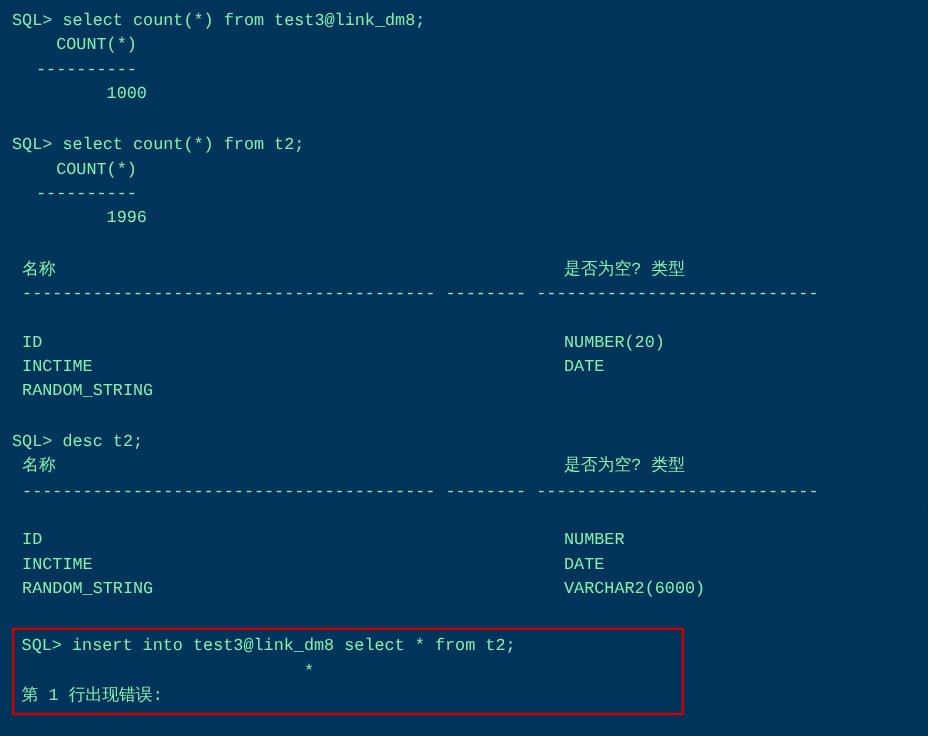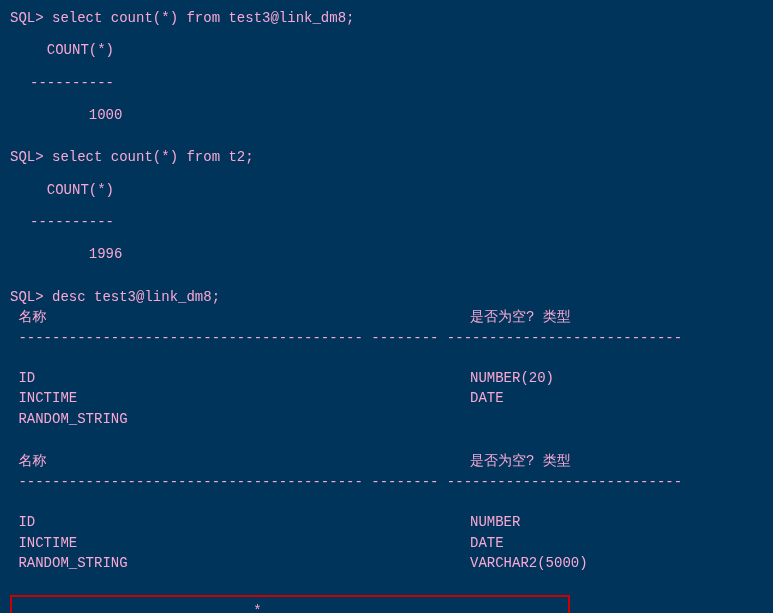--- a/index.html
+++ b/index.html
@@ -22,26 +22,25 @@
       width: 773px;
       height: 613px;
       background-color: #00345a;
       padding: 8px 10px;
       overflow: hidden;
     }
 
     .line {
       line-height: 1.45;
       white-space: pre;
-      color: #f9a8d4;
+      color: #86efac;
     }
 
     .indent {
       padding-left: 20px;
-      margin-top: 12px;
     }
 
     .section {
       margin-bottom: 2px;
     }
   </style>
 </head>
 <body>
 
 <div class="terminal">
@@ -58,21 +57,20 @@
   <div class="section">
     <div class="line">SQL&gt; select count(*) from t2;</div>
     <div class="line indent">  COUNT(*)</div>
     <div class="line indent">----------</div>
     <div class="line indent">       1996</div>
   </div>
 
   <div class="line">&nbsp;</div>
 
   <div class="section">
-    <div class="line">SQL&gt; desc test3@link_dm8;</div>
     <div style="display:flex;">
       <span class="line" style="width:340px;"> 名称</span>
       <span class="line" style="margin-left:120px;">是否为空? 类型</span>
     </div>
     <div class="line"> ----------------------------------------- -------- ----------------------------</div>
     <div class="line">&nbsp;</div>
     <div style="display:flex;">
       <span class="line" style="width:460px;"> ID</span>
       <span class="line">NUMBER(20)</span>
     </div>
@@ -81,41 +79,43 @@
       <span class="line">DATE</span>
     </div>
     <div style="display:flex;">
       <span class="line" style="width:460px;"> RANDOM_STRING</span>
     </div>
   </div>
 
   <div class="line">&nbsp;</div>
 
   <div class="section">
+    <div class="line">SQL&gt; desc t2;</div>
     <div style="display:flex;">
       <span class="line" style="width:340px;"> 名称</span>
       <span class="line" style="margin-left:120px;">是否为空? 类型</span>
     </div>
     <div class="line"> ----------------------------------------- -------- ----------------------------</div>
     <div class="line">&nbsp;</div>
     <div style="display:flex;">
       <span class="line" style="width:460px;"> ID</span>
       <span class="line">NUMBER</span>
     </div>
     <div style="display:flex;">
       <span class="line" style="width:460px;"> INCTIME</span>
       <span class="line">DATE</span>
     </div>
     <div style="display:flex;">
       <span class="line" style="width:460px;"> RANDOM_STRING</span>
-      <span class="line">VARCHAR2(5000)</span>
+      <span class="line">VARCHAR2(6000)</span>
     </div>
   </div>
 
   <div class="line">&nbsp;</div>
 
   <div style="border: 2px solid #cc0000; padding: 4px 6px; display: block; width: 560px;">
+    <div class="line">SQL&gt; insert into test3@link_dm8 select * from t2;</div>
     <div class="line">                            *</div>
     <div class="line">第 1 行出现错误:</div>
 
   </div>
 
 </div>
 
 </body></html>

